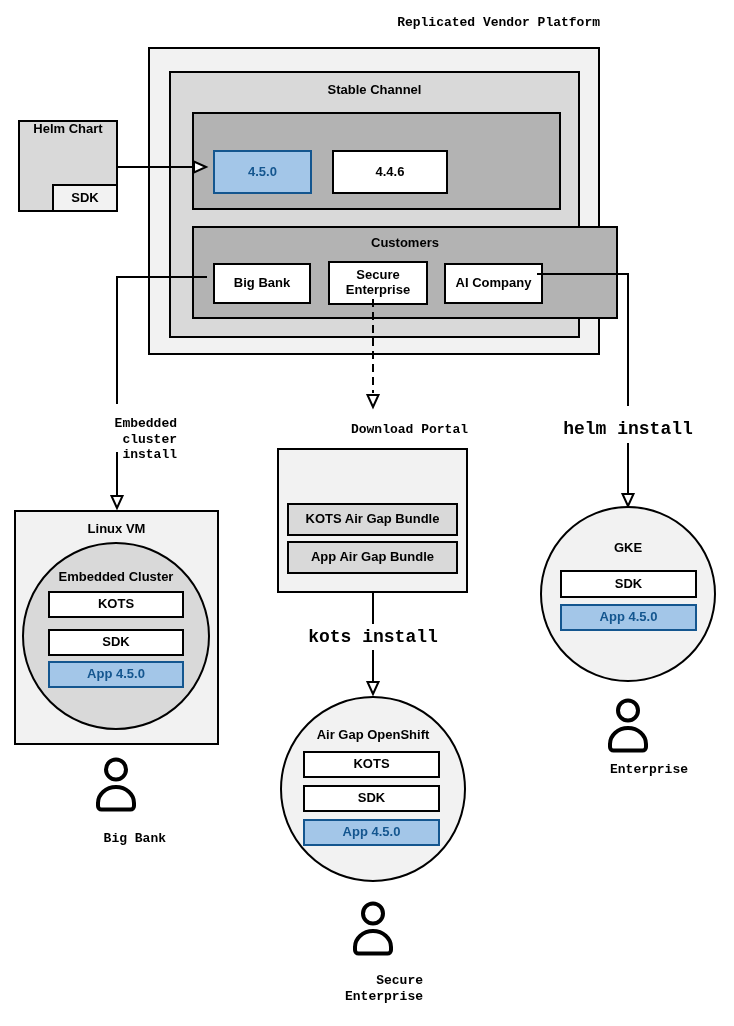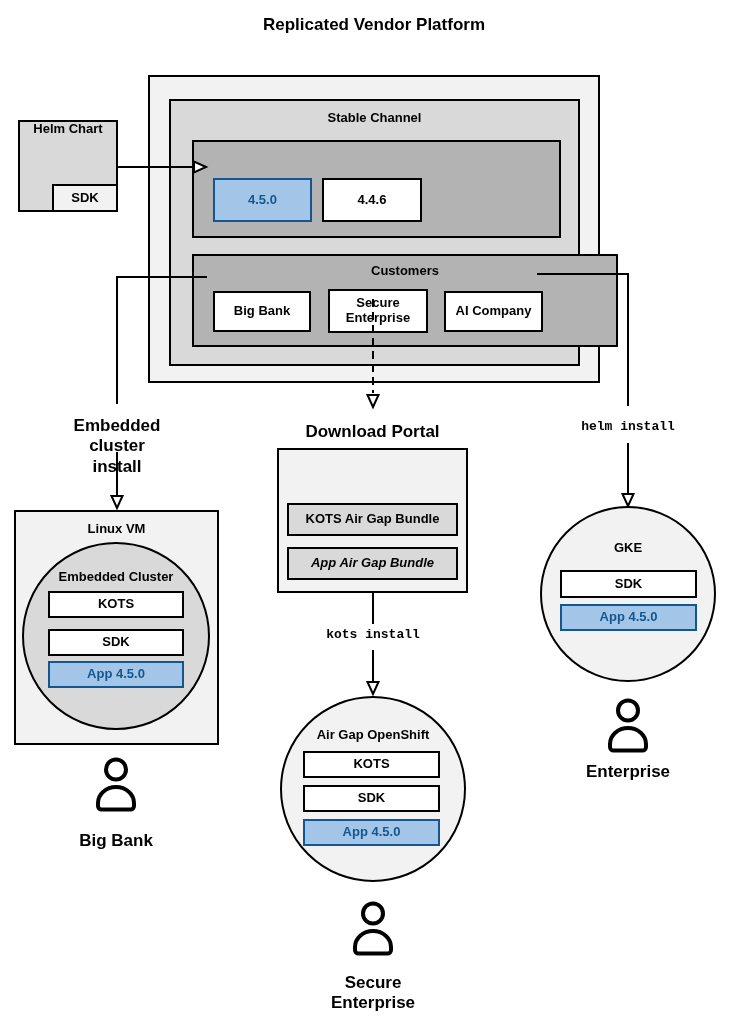--- a/index.html
+++ b/index.html
@@ -5,46 +5,46 @@
   html,body{margin:0;padding:0;background:#fff;}
   .canvas{position:relative;width:734px;height:1026px;background:#ffffff;
           font-family:"Liberation Sans",sans-serif;color:#000;overflow:hidden;}
   .abs{position:absolute;}
   .box{position:absolute;box-sizing:border-box;border:2px solid #000;}
   .bg-l{background:#f2f2f2;}
   .bg-m{background:#d9d9d9;}
   .bg-d{background:#b3b3b3;}
   .bg-w{background:#ffffff;}
   .circle{border-radius:50%;}
-  .lbl{font-weight:bold;font-size:17px;text-align:center;line-height:1.2;}
+  .lbl{font-weight:bold;font-size:13px;text-align:right;line-height:1.2;font-family:Liberation Mono, monospace;}
   .hdr{position:absolute;left:0;right:0;text-align:center;font-weight:bold;font-size:13px;}
   .cell{display:flex;align-items:center;justify-content:center;
         font-weight:bold;font-size:13px;text-align:center;line-height:1.15;white-space:pre-line;}
   .blue{background:#a3c6e8;border-color:#14568f;color:#14568f;}
-  .mono{font-family:"Liberation Mono",monospace;font-weight:bold;font-size:13px;
+  .mono{font-family:"Liberation Mono",monospace;font-weight:bold;font-size:18px;
         text-align:center;white-space:pre-line;}
   .prewrap{white-space:pre-line;}
   svg.connectors{position:absolute;left:0;top:0;z-index:10;pointer-events:none;}
   .person{position:absolute;}
 </style>
 </head>
 <body>
 
 <div class="canvas">
 
   <div class="abs lbl" style="left:148px;top:15px;width:452px;">Replicated Vendor Platform</div>
 
-  <div class="box bg-l" style="left:148px;top:47px;width:452px;height:308px;margin-top:28px;">
+  <div class="box bg-l" style="left:148px;top:47px;width:452px;height:308px;">
 
     <div class="box bg-m" style="left:19px;top:22px;width:411px;height:267px;">
       <div class="hdr" style="top:9px;">Stable Channel</div>
 
       <div class="box bg-d" style="left:21px;top:39px;width:369px;height:98px;">
         <div class="box cell blue" style="left:19px;top:36px;width:99px;height:44px;">4.5.0</div>
-        <div class="box cell bg-w" style="left:128px;top:36px;width:100px;height:44px;">4.4.6</div>
+        <div class="box cell bg-w" style="left:138px;top:36px;width:116px;height:44px;">4.4.6</div>
       </div>
 
       <div class="box bg-d" style="left:21px;top:153px;width:426px;height:93px;">
         <div class="hdr" style="top:7px;">Customers</div>
         <div class="box cell bg-w" style="left:19px;top:35px;width:98px;height:41px;">Big Bank</div>
         <div class="box cell bg-w" style="left:134px;top:33px;width:100px;height:44px;">Secure
 Enterprise</div>
         <div class="box cell bg-w" style="left:250px;top:35px;width:99px;height:41px;">AI Company</div>
       </div>
     </div>
@@ -71,21 +71,21 @@
   <svg class="person" style="left:92px;top:756px;" width="48" height="57" viewBox="0 0 48 57">
     <circle cx="24" cy="13.5" r="10" fill="#fff" stroke="#000" stroke-width="4"></circle>
     <path d="M6,47 a18,16 0 0 1 36,0 v3 a3.5,3.5 0 0 1 -3.5,3.5 h-29 a3.5,3.5 0 0 1 -3.5,-3.5 z" fill="#fff" stroke="#000" stroke-width="4"></path>
   </svg>
   <div class="abs lbl" style="left:66px;top:831px;width:100px;">Big Bank</div>
 
   <div class="abs lbl" style="left:277px;top:422px;width:191px;">Download Portal</div>
 
   <div class="box bg-l" style="left:277px;top:448px;width:191px;height:145px;">
     <div class="box cell bg-m" style="left:8px;top:53px;width:171px;height:33px;">KOTS Air Gap Bundle</div>
-    <div class="box cell bg-m" style="left:8px;top:97px;width:171px;height:33px;font-style:italic;">App Air Gap Bundle</div>
+    <div class="box cell bg-m" style="left:8px;top:91px;width:171px;height:33px;">App Air Gap Bundle</div>
   </div>
 
   <div class="abs mono" style="left:303px;top:627px;width:140px;">kots install</div>
 
   <div class="box bg-l circle" style="left:280px;top:696px;width:186px;height:186px;">
     <div class="hdr" style="top:29px;">Air Gap OpenShift</div>
     <div class="box cell bg-w" style="left:21px;top:53px;width:137px;height:27px;">KOTS</div>
     <div class="box cell bg-w" style="left:21px;top:87px;width:137px;height:27px;">SDK</div>
     <div class="box cell blue" style="left:21px;top:121px;width:137px;height:27px;">App 4.5.0</div>
   </div>

